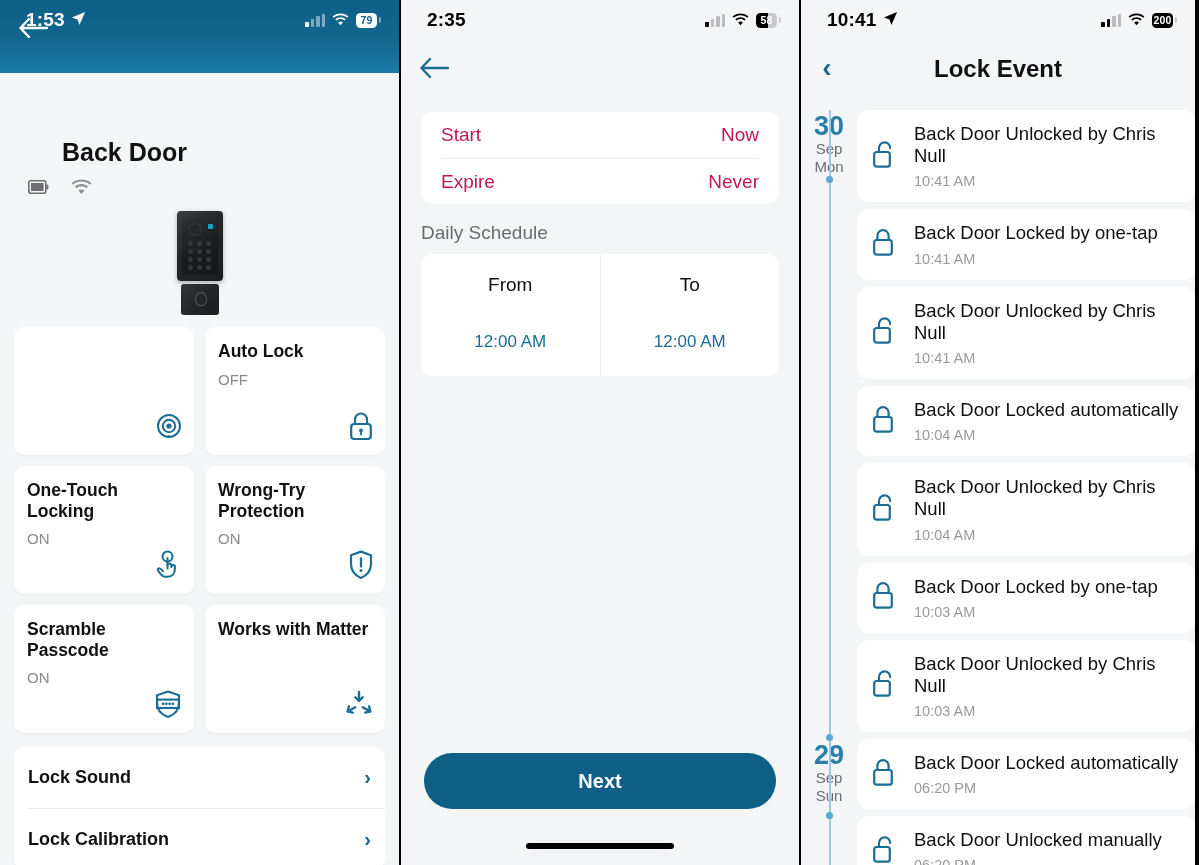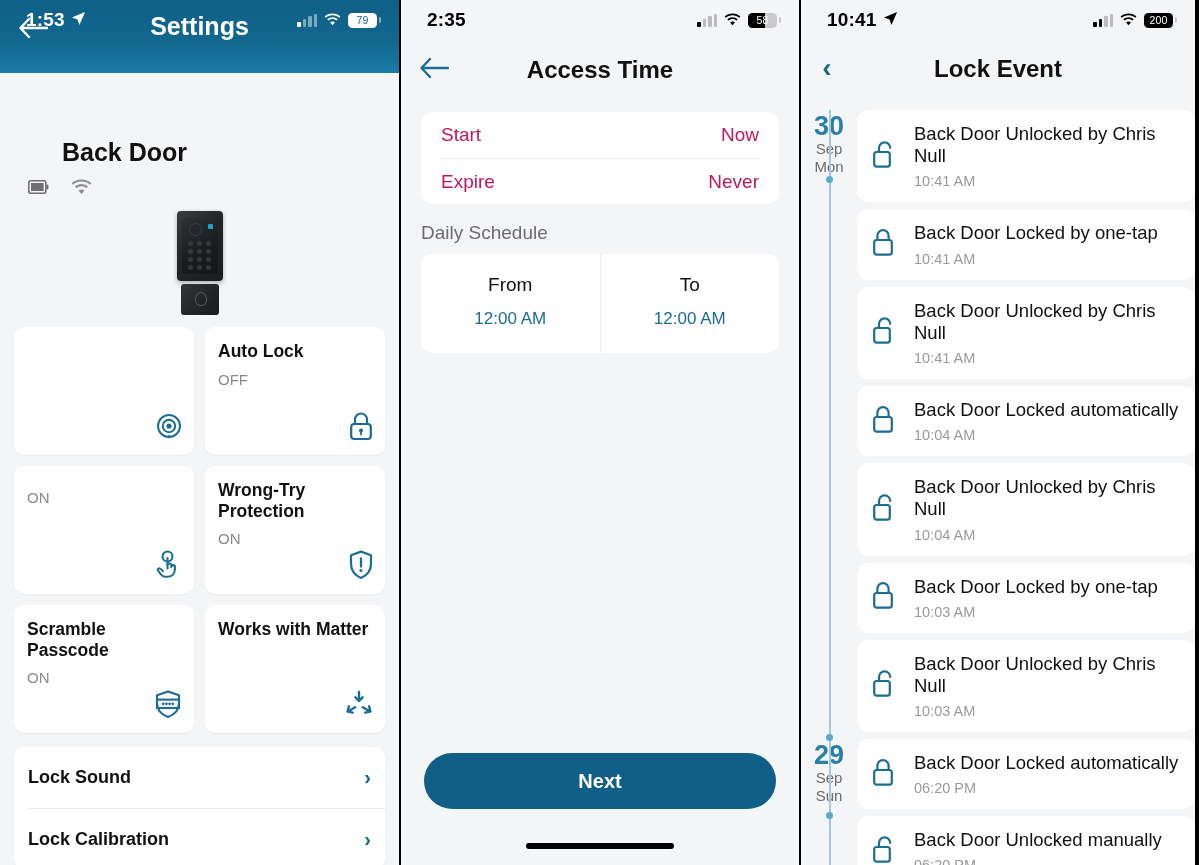--- a/index.html
+++ b/index.html
@@ -15,22 +15,22 @@
   
   .statusbar { height:40px; display:flex; align-items:center; justify-content:space-between;
                padding:0 22px 0 26px; font-size:19px; font-weight:bold; letter-spacing:.2px; }
   .sb-left { display:flex; align-items:center; gap:6px; }
   .sb-right { display:flex; align-items:center; gap:7px; }
   .loc-arrow { display:inline-block; }
   .bars { display:flex; align-items:flex-end; gap:2px; height:13px; }
   .bars i { width:3.5px; border-radius:1px; display:block; }
   .bars i:nth-child(1){height:5px;} .bars i:nth-child(2){height:8px;}
   .bars i:nth-child(3){height:11px;} .bars i:nth-child(4){height:13px;}
-  .batt { position:relative; width:29px; height:15px; border-radius:4.5px; display:flex;
-          align-items:center; justify-content:center; font-size:10.5px; font-weight:normal; }
+  .batt { position:relative; width:21px; height:15px; border-radius:4.5px; display:flex;
+          align-items:center; justify-content:center; font-size:10.5px; font-weight:bold; }
   .batt::after { content:""; position:absolute; right:-4px; top:4.5px; width:2.5px; height:6px;
                  border-radius:0 2px 2px 0; }
 
   
   .sb-dark { color:#fff;gap:12px; }
   .sb-dark .bars i { background:#fff; }
   .sb-dark .bars i.dim { background:rgba(255,255,255,.45); }
   .sb-dark .batt { background:#fff; color:#12668c; }
   .sb-dark .batt::after { background:rgba(255,255,255,.5); }
   
@@ -91,21 +91,21 @@
   .sec-label { font-size:19px; color:#6c6c70; padding:18px 0 10px 20px; }
   .card2 { background:#fff; border-radius:12px; margin:0 20px; overflow:hidden; }
   .r2 { height:45px; display:flex; align-items:center; justify-content:space-between;
         padding:0 20px; font-size:19px; color:#be185d; }
   .r2.first { height:46px; }
   .r2sep { height:1px; background:#eceded; margin:0 20px; }
   .sched { display:flex; }
   .sched > div { flex:1; padding:20px 0 24px; text-align:center; }
   .sched > div:first-child { border-right:1px solid #eceded; }
   .sched .lbl { font-size:19px; color:#111; }
-  .sched .val { font-size:17px; color:#1a6d94; margin-top:13px; }
+  .sched .val { font-size:17px; color:#1a6d94; margin-top:36px; }
   .nextbtn { position:absolute; left:23px; right:23px; bottom:56px; height:56px;
              background:#0f5f86; color:#fff; border-radius:28px; border:none;
              font-size:20px; font-weight:bold; font-family:inherit; cursor:pointer; }
   .homebar { position:absolute; bottom:16px; left:50%; transform:translateX(-50%);
              width:148px; height:6px; border-radius:3px; background:#000; }
 
   
   .hdr3 { height:70px; position:relative; }
   .hdr3 .title { position:absolute; left:0; right:0; top:15px; text-align:center;
                  font-size:24px; font-weight:bold; color:#111; }
@@ -157,21 +157,20 @@
               </svg>
           </span>
           <span class="batt">79</span>
         </div>
       </div>
       <div class="back-arrow">
         <svg width="30" height="22" viewBox="0 0 30 22">
             <path d="M11 2L2.5 11 11 20M2.5 11H29" stroke="#fff" stroke-width="2.4" fill="none" stroke-linecap="round" stroke-linejoin="round"></path>
           </svg>
       </div>
-      <div class="title">Settings</div>
     </div>
 
     <div class="sheet">
       <div class="device-name">Back Door</div>
       <div class="dev-icons">
         <span>
           <svg width="21" height="14" viewBox="0 0 21 14">
               <rect x="0.8" y="0.8" width="17" height="12.4" rx="2" fill="none" stroke="#6f6f73" stroke-width="1.6"></rect>
               <rect x="3" y="3" width="12.6" height="8" fill="#6f6f73"></rect>
               <rect x="18.4" y="4.6" width="2" height="4.8" rx="1" fill="#6f6f73"></rect>
@@ -232,20 +231,21 @@
             <svg width="26" height="30" viewBox="0 0 26 30">
                 <path d="M7 13V8.5a6 6 0 0112 0V13" fill="none" stroke="#1a6d94" stroke-width="2.2"></path>
                 <rect x="3.2" y="13" width="19.6" height="15" rx="3" fill="none" stroke="#1a6d94" stroke-width="2.2"></rect>
                 <circle cx="13" cy="19.5" r="2" fill="#1a6d94"></circle>
                 <path d="M13 21v3.2" stroke="#1a6d94" stroke-width="1.8"></path>
               </svg>
           </div>
         </div>
 
         <div class="card">
+          <div class="ct">One-Touch Locking</div>
           <div class="cs">ON</div>
           <div class="ci">
             <svg width="28" height="30" viewBox="0 0 28 30">
                 <circle cx="12.5" cy="6.5" r="5" fill="none" stroke="#1a6d94" stroke-width="2.1"></circle>
                 <path d="M12.5 8v10.5" stroke="#1a6d94" stroke-width="2.1" stroke-linecap="round"></path>
                 <path d="M12.5 14.5c0-1.4 3.8-1.1 3.8.5v2m0-1c0-1.4 3.6-1.3 3.6.4v2.4c0 4.4-2.6 8-7 8H10c-1.8 0-3-1-4.3-2.6L3 20.5c-.8-1.2.7-2.9 2-2 .9.6 2 1.6 2.9 2.7" fill="none" stroke="#1a6d94" stroke-width="2.1" stroke-linejoin="round" stroke-linecap="round"></path>
               </svg>
           </div>
         </div>
 
@@ -329,21 +329,20 @@
         <span class="batt partial">58</span>
       </div>
     </div>
 
     <div class="hdr-light">
       <div class="back-arrow">
         <svg width="30" height="22" viewBox="0 0 30 22">
             <path d="M11 2L2.5 11 11 20M2.5 11H29" stroke="#1a6d94" stroke-width="2.4" fill="none" stroke-linecap="round" stroke-linejoin="round"></path>
           </svg>
       </div>
-      <div class="title">Access Time</div>
     </div>
 
     <div class="card2">
       <div class="r2 first">
         <span>Start</span>
         <span>Now</span>
       </div>
       <div class="r2sep"></div>
       <div class="r2">
         <span>Expire</span>

